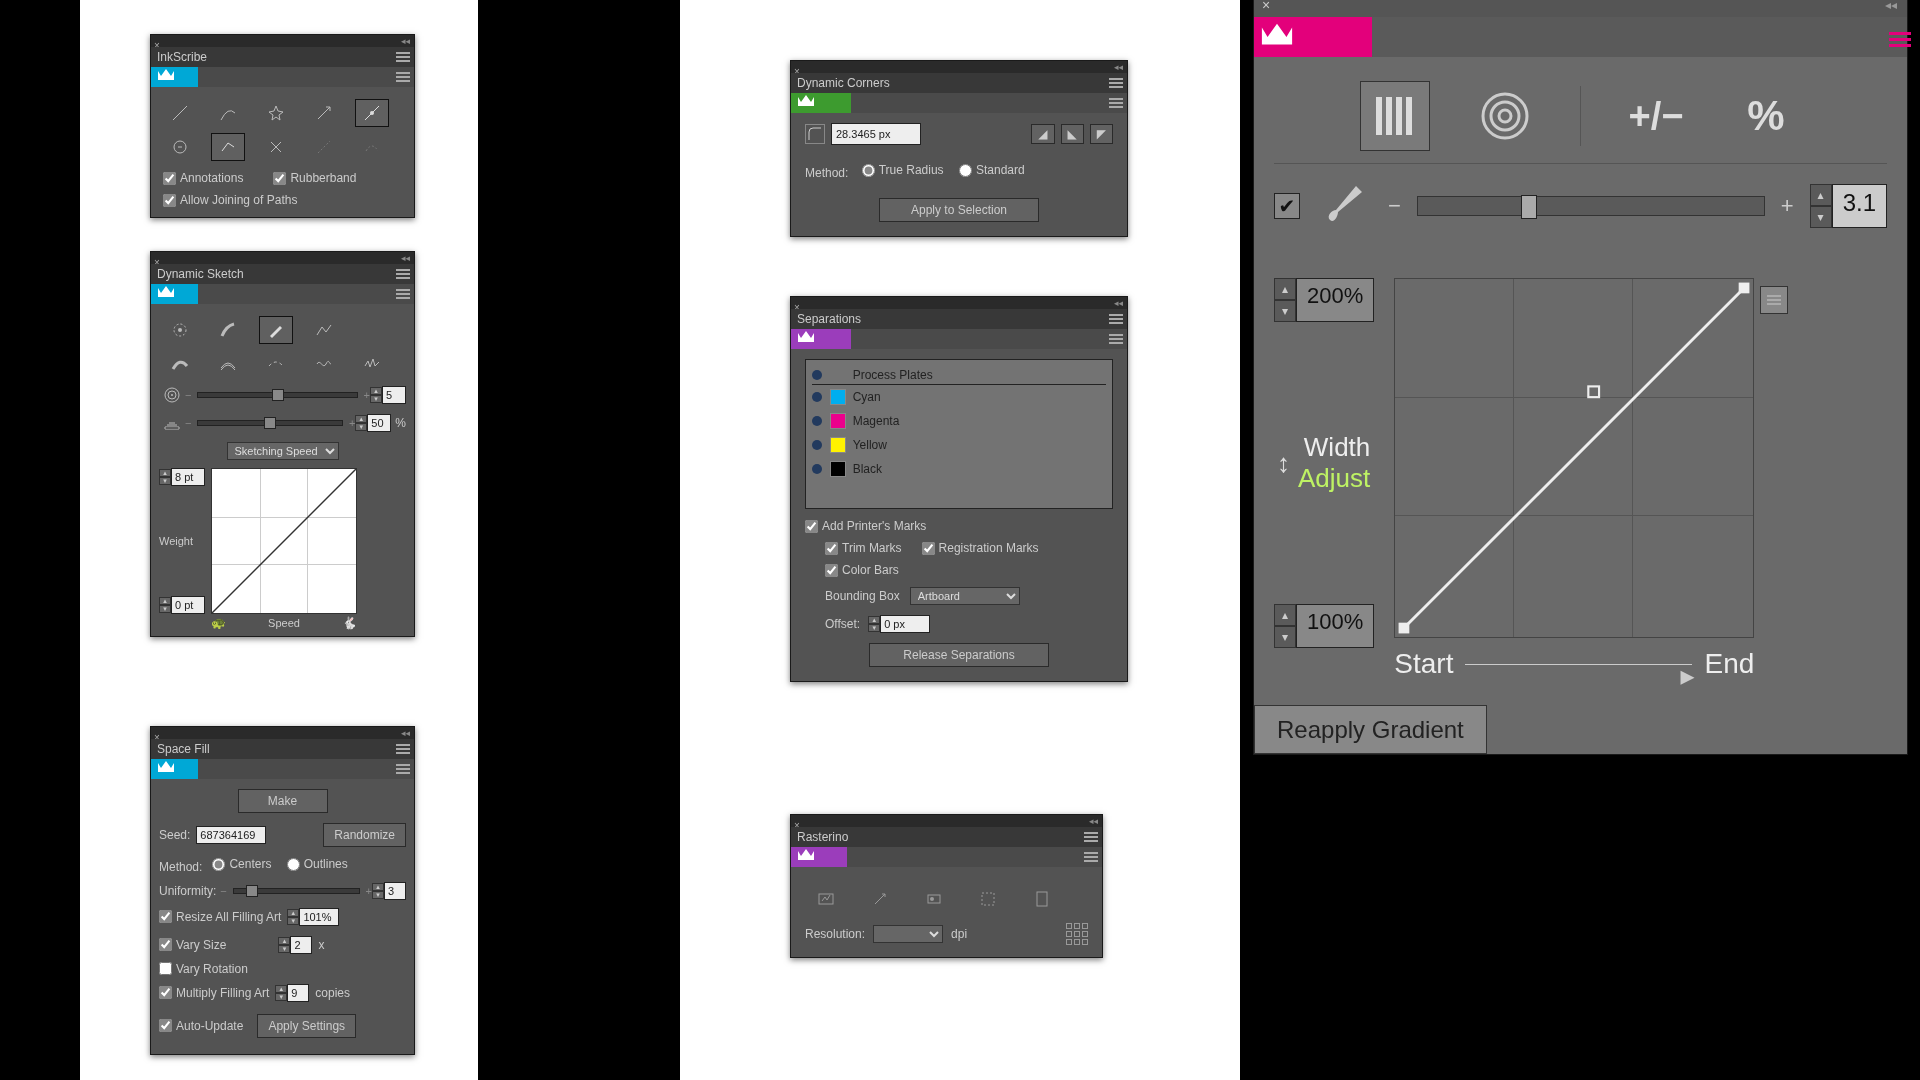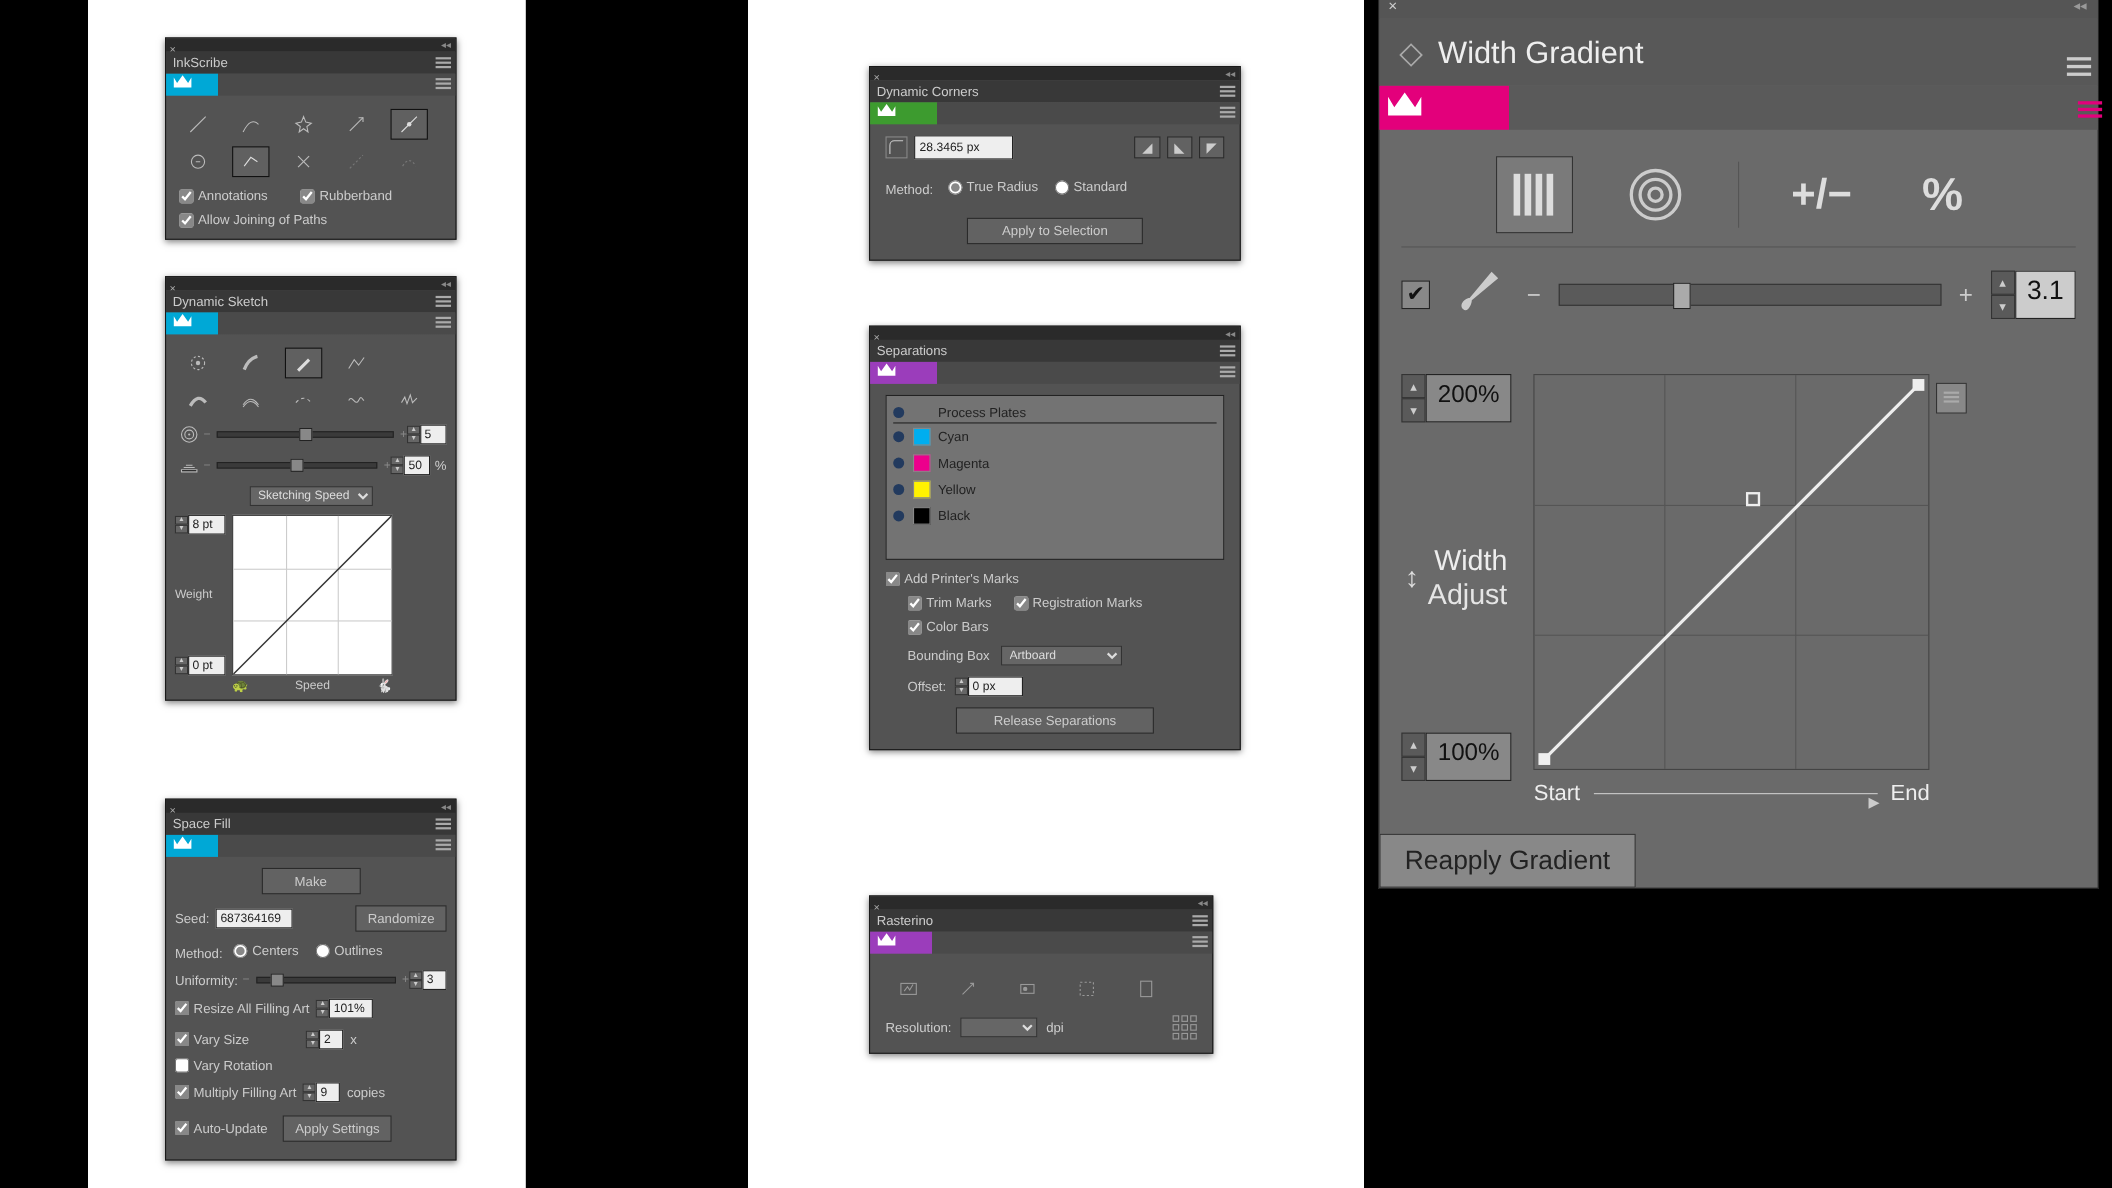--- a/index.html
+++ b/index.html
@@ -577,25 +577,20 @@
       </span>
     </div>
   </div>
 </div>
 
 <div class="panel" id="p-wg">
   <div class="wg-top">
       <span class="x">×</span>
       <span class="coll">◂◂</span>
     </div>
-  <div class="wg-title">
-    <span style="color:#aaa;margin-right:6px">◇</span>
-    <span>Width Gradient</span>
-    <span class="mbtn"><span class="menu-lines"></span></span>
-  </div>
   <div class="brand magenta">
       <span class="crown"><svg width="34" height="24" viewBox="0 0 18 12">
           <path fill="#fff" d="M1 2l3 5 5-7 5 7 3-5v9H1z"></path>
         </svg></span>
       <span class="bmenu"><span class="menu-lines"></span></span>
     </div>
 
   <div class="wg-row" style="gap:40px; justify-content:center; padding-top:24px;">
     <div class="big-icon sel">
         <svg width="54" height="54" viewBox="0 0 54 54">
@@ -650,21 +645,21 @@
             <div>▴</div>
             <div>▾</div>
           </span>
           <span class="wg-val">200%</span>
         </span>
       <div style="text-align:right;margin-right:4px">
         <div style="display:flex;gap:8px;align-items:center;justify-content:flex-end">
           <span style="color:#ddd;font-size:26px">↕</span>
           <div>
             <div style="font-size:26px;color:#eee">Width</div>
-            <div style="font-size:26px;color:#e5e5e5">Adjust</div>
+            <div style="font-size:26px;color:#bef264">Adjust</div>
           </div>
         </div>
       </div>
       <span style="display:flex">
           <span class="wg-spin">
             <div>▴</div>
             <div>▾</div>
           </span>
           <span class="wg-val">100%</span>
         </span>
@@ -676,21 +671,21 @@
         <div class="gh" style="top:33%"></div>
           <div class="gh" style="top:66%"></div>
         <svg class="line" viewBox="0 0 100 100" preserveAspectRatio="none">
             <line x1="2" y1="98" x2="98" y2="2" stroke="#eee" stroke-width="0.8"></line>
             <rect x="1" y="96" width="3" height="3" fill="#eee"></rect>
             <rect x="96" y="1" width="3" height="3" fill="#eee"></rect>
             <rect x="54" y="30" width="3" height="3" fill="none" stroke="#eee" stroke-width="0.6"></rect>
           </svg>
       </div>
       <span style="position:absolute;right:-34px;top:8px;background:#888;border:1px solid #333;padding:4px 6px"><span class="menu-lines"></span></span>
-      <div style="display:flex;justify-content:space-between;align-items:center;margin-top:10px;font-size:20px;color:#eee">
+      <div style="display:flex;justify-content:space-between;align-items:center;margin-top:10px;font-size:28px;color:#eee">
         <span>Start</span>
         <span style="flex:1;height:1px;background:#ccc;margin:0 12px;position:relative">
             <span style="position:absolute;right:-2px;top:-5px;color:#ccc">▸</span>
           </span>
         <span>End</span>
       </div>
     </div>
   </div>
 
   <div style="text-align:left;padding:24px 0 10px">

